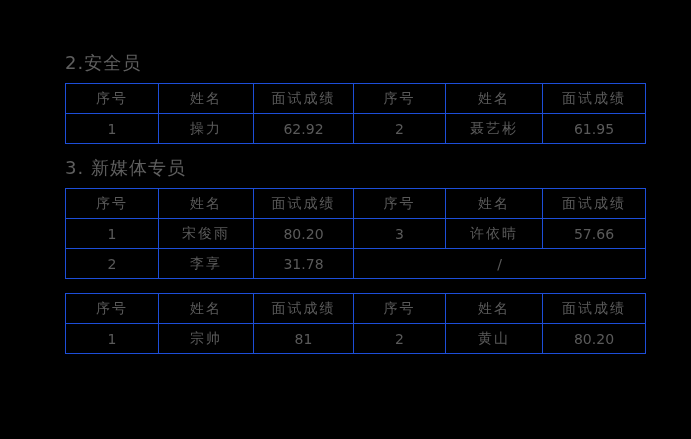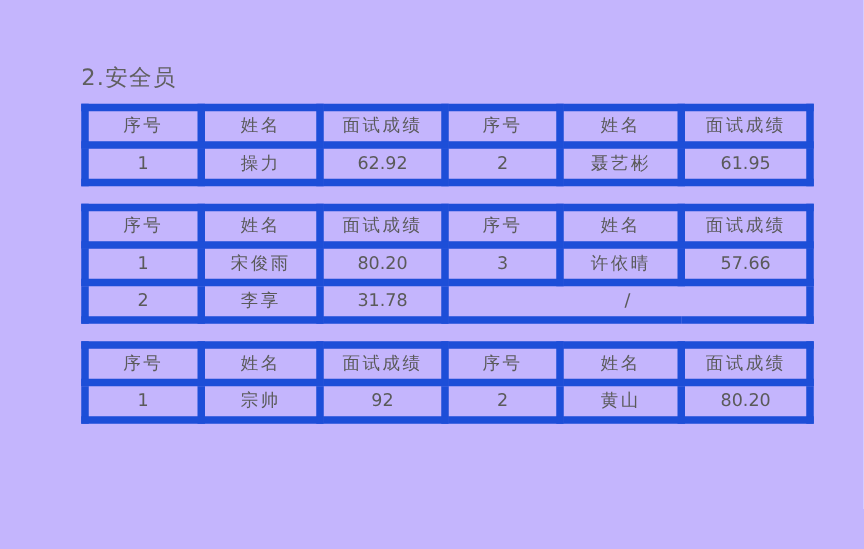--- a/index.html
+++ b/index.html
@@ -6,40 +6,40 @@
   html, body {
     width: 691px;
     height: 439px;
     background: #ffffff;
     font-family: "DejaVu Sans", sans-serif;
     overflow: hidden;
   }
   .page {
     width: 691px;
     height: 439px;
-    background: #c4b5fd;
+    background: #000000;
     padding: 53px 46px 10px 65px;
   }
   .section + .section { margin-top: 14px; }
   .sec-title {
     font-size: 18px;
     line-height: 20px;
     font-weight: 400;
     color: #5f5f5f;
     letter-spacing: 1px;
     margin: 0 0 10px 0;
   }
   table.score-table {
     border-collapse: collapse;
     table-layout: fixed;
     width: 580px;
     border: 1px solid #5e5e5e;
   }
   table.score-table td {
-    border: 6px solid #1d4ed8;
+    border: 1px solid #1d4ed8;
     height: 30px;
     text-align: center;
     vertical-align: middle;
     font-size: 14px;
     color: #5a5a5a;
     font-weight: 400;
     padding: 0 2px;
     white-space: nowrap;
     overflow: hidden;
   }
@@ -78,20 +78,21 @@
           <td class="num">62.92</td>
           <td class="num">2</td>
           <td class="cjk">聂艺彬</td>
           <td class="num">61.95</td>
         </tr>
       </tbody>
     </table>
   </div>
 
   <div class="section">
+    <h2 class="sec-title">3. 新媒体专员</h2>
     <table class="score-table">
       <colgroup>
         <col style="width:93px">
           <col style="width:95px">
           <col style="width:100px">
         <col style="width:92px">
           <col style="width:97px">
           <col style="width:103px">
       </colgroup>
       <tbody>
@@ -136,21 +137,21 @@
           <td class="cjk">序号</td>
           <td class="cjk">姓名</td>
           <td class="cjk">面试成绩</td>
           <td class="cjk">序号</td>
           <td class="cjk">姓名</td>
           <td class="cjk">面试成绩</td>
         </tr>
         <tr>
           <td class="num">1</td>
           <td class="cjk">宗帅</td>
-          <td class="num">92</td>
+          <td class="num">81</td>
           <td class="num">2</td>
           <td class="cjk">黄山</td>
           <td class="num">80.20</td>
         </tr>
       </tbody>
     </table>
   </div>
 
 </div>
 

